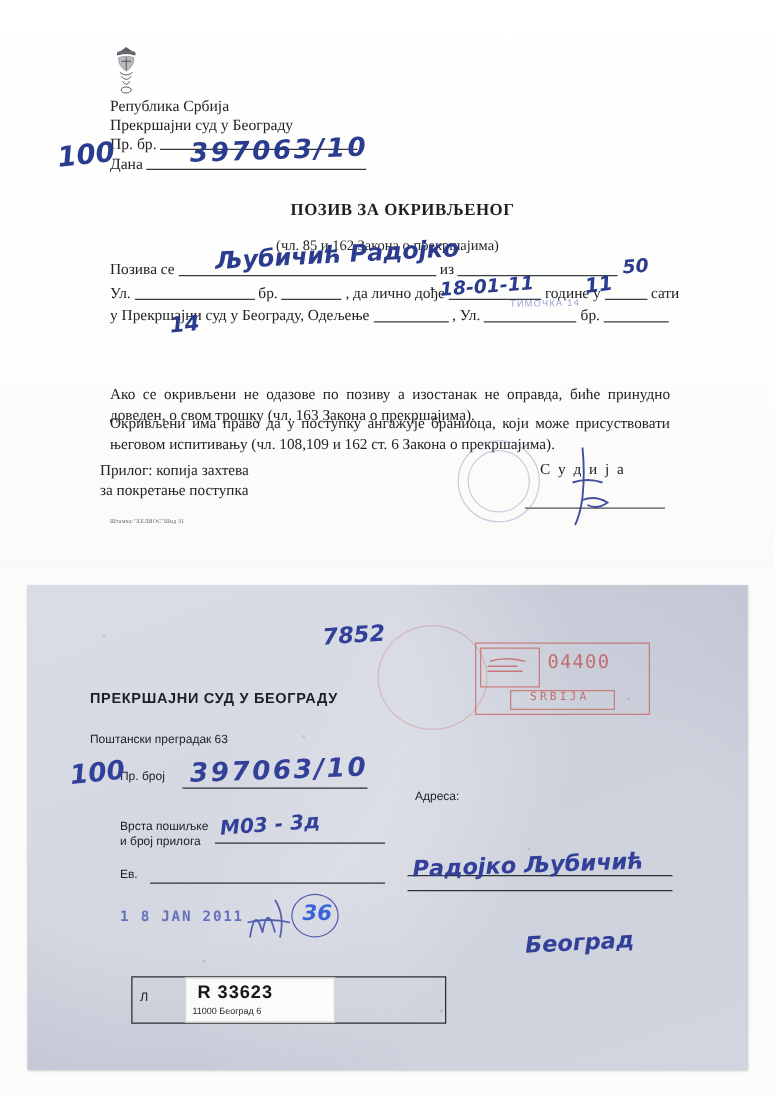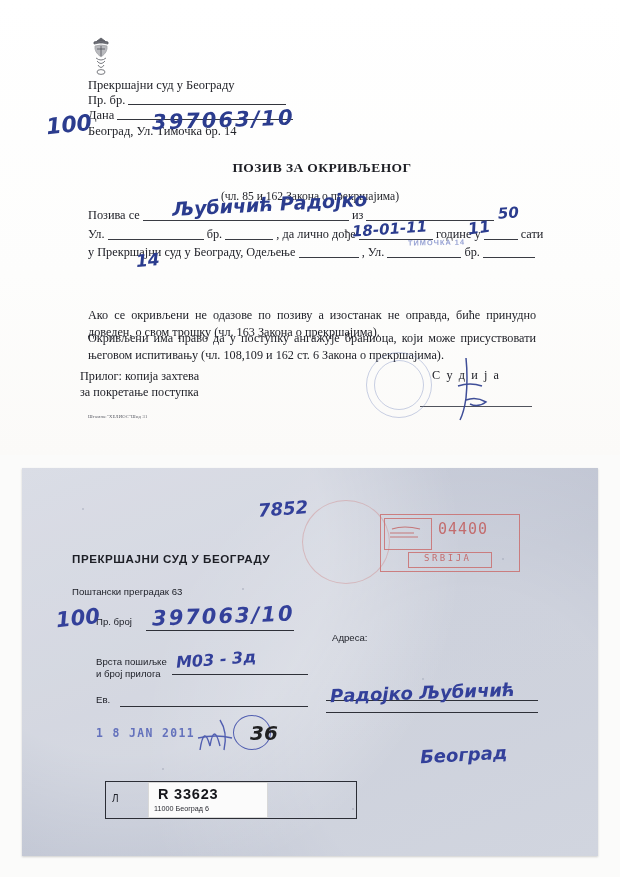--- a/index.html
+++ b/index.html
@@ -95,22 +95,22 @@
     font-family:"Liberation Sans",sans-serif;color:#16171c;letter-spacing:.8px;}
   .rlabel .rbot{position:absolute;left:5px;top:21px;font-size:7.2px;
     font-family:"Liberation Sans",sans-serif;color:#2a2b32;}
   .lbox{position:absolute;left:105px;top:781px;width:250px;height:36px;
     border:1.3px solid #2b2d35;}
   .lbox .lab{position:absolute;left:6px;top:11px;font-size:10px;
     font-family:"Liberation Sans",sans-serif;color:#1f2129;}
 
   .circ36{position:absolute;left:233px;top:715px;width:36px;height:33px;
     border:1.6px solid #3a49a8;border-radius:50%;opacity:.85;}
-  .circ36 span{position:absolute;left:8px;top:5px;font-size:20px;color:#000000;
-    font-family:"DejaVu Sans",sans-serif;font-style:italic;font-weight:600;margin-left:8px;}
+  .circ36 span{position:absolute;left:8px;top:5px;font-size:17px;color:#1d4ed8;
+    font-family:"DejaVu Sans",sans-serif;font-style:italic;font-weight:600;}
 </style>
 </head>
 <body>
 
 <div class="page">
 
   <div class="doc1">
     <div class="sheet"></div>
 
     <svg class="crest" viewBox="0 0 26 40">
@@ -121,32 +121,32 @@
         <path d="M13 10 L13 20 M9 13 L17 13" stroke="#33353c"></path>
         <path d="M8 22 Q13 26 18 22"></path>
         <path d="M9 25 Q13 30 17 25"></path>
         <path d="M10 29 Q13 34 16 29"></path>
         <ellipse cx="13" cy="36" rx="4" ry="2.4"></ellipse>
       </g>
     </svg>
 
     <div class="hdrblock">
       <div class="hdrline">
+        <span class="lbl">Република Србија</span>
+      </div>
+      <div class="hdrline">
         <span class="lbl">Прекршајни суд у Београду</span>
       </div>
       <div class="hdrline">
         <span class="lbl">Пр. бр.</span>
         <span class="ul-fill" style="width:158px"></span>
       </div>
       <div class="hdrline">
         <span class="lbl">Дана</span>
         <span class="ul-fill" style="width:176px"></span>
-      </div>
-      <div class="hdrline">
-        <span class="lbl">Београд, Ул. Тимочка бр. 14</span>
       </div>
     </div>
 
     <div class="hw" style="left:46px;top:112px;font-size:22px;transform:rotate(-6deg);">100</div>
 
     <div class="hw" style="left:152px;top:108px;font-size:21px;letter-spacing:2px;transform:rotate(-2deg);">397063/10</div>
 
     <div class="title">ПОЗИВ ЗА ОКРИВЉЕНОГ</div>
     <div class="subtitle">(чл. 85 и 162 Закона о прекршајима)</div>
 
@@ -177,21 +177,21 @@
         <span class="line" style="width:52px"></span>
       </div>
     </div>
 
     <div class="hw" style="left:172px;top:193px;font-size:19px;transform:rotate(-3deg);">Љубичић Радојко</div>
     <div class="hw" style="left:352px;top:220px;font-size:15px;transform:rotate(-4deg);">18-01-11</div>
     <div class="hw" style="left:468px;top:218px;font-size:16px;transform:rotate(-8deg);">11</div>
     <div class="hw" style="left:498px;top:204px;font-size:15px;transform:rotate(-4deg);">50</div>
     <div class="hw" style="left:136px;top:250px;font-size:17px;transform:rotate(-5deg);">14</div>
     <div style="position:absolute;left:408px;top:238px;font-size:7.4px;color:#6f7fc4;
-         font-family:'Liberation Sans',sans-serif;font-weight:bold;letter-spacing:1px;opacity:.72;
+         font-family:'Liberation Sans',sans-serif;font-weight:normal;letter-spacing:1px;opacity:.72;
          transform:rotate(-1deg);">ТИМОЧКА 14</div>
 
     <div class="para p1">Ако се окривљени не одазове по позиву а изостанак не оправда, биће принудно доведен, о свом трошку (чл. 163 Закона о прекршајима).</div>
     <div class="para p2">Окривљени има право да у поступку ангажује браниоца, који може присуствовати његовом испитивању (чл. 108,109 и 162 ст. 6 Закона о прекршајима).</div>
 
     <div class="attach">
       <div>Прилог: копија захтева</div>
       <div>за покретање поступка</div>
     </div>
 

